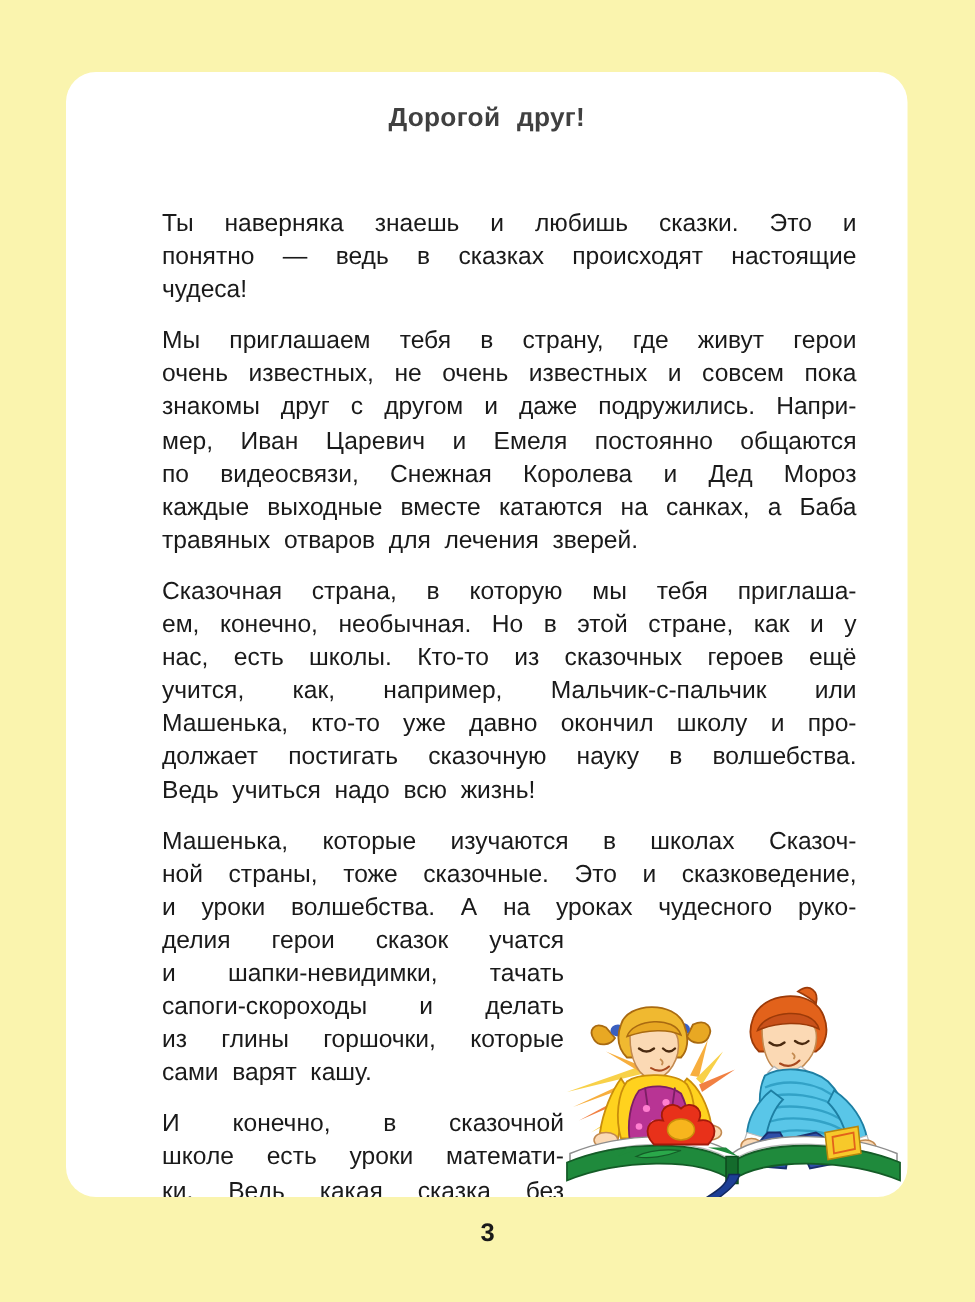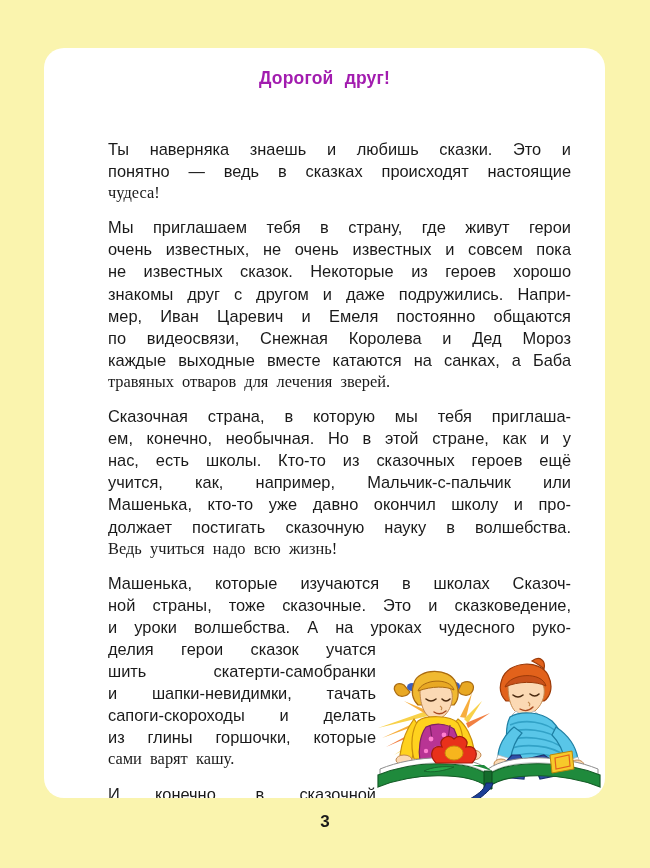--- a/index.html
+++ b/index.html
@@ -32,21 +32,21 @@
     overflow: hidden;
   }
   .title {
     position: absolute;
     left: 0;
     top: 20px;
     width: 561px;
     text-align: center;
     font-size: 17.5px;
     font-weight: bold;
-    color: #a21caf;
+    color: #404040;
     letter-spacing: 0.2px;
     word-spacing: 6px;
   }
   .body-text {
     position: absolute;
     left: 22px;
     top: 78px;
     width: 517px;
     font-size: 16.4px;
     color: #1a1a1a;
@@ -62,21 +62,20 @@
     display: block;
     text-align: justify;
     text-align-last: justify;
     white-space: pre;
   }
   .jline-last {
     display: block;
     text-align: center;
     text-align-last: left;
     white-space: pre;
-    font-family: Liberation Serif, serif;
   }
   .jline-ind {
     text-indent: 30px;
   }
   
   .narrow {
     width: 298px;
   }
   .pagenum {
     position: absolute;
@@ -112,21 +111,20 @@
 
       <p class="para">
         <span class="jline jline-ind">Ты  наверняка  знаешь  и  любишь  сказки.  Это  и</span>
         <span class="jline">понятно  —  ведь  в  сказках  происходят  настоящие</span>
         <span class="jline-last">чудеса!</span>
       </p>
 
       <p class="para">
         <span class="jline jline-ind">Мы  приглашаем  тебя  в  страну,  где  живут  герои</span>
         <span class="jline">очень  известных,  не  очень  известных  и  совсем  пока</span>
-        <span class="jline">не  известных  сказок.  Некоторые  из  героев  хорошо</span>
         <span class="jline">знакомы  друг  с  другом  и  даже  подружились.  Напри-</span>
         <span class="jline">мер,  Иван  Царевич  и  Емеля  постоянно  общаются</span>
         <span class="jline">по  видеосвязи,  Снежная  Королева  и  Дед  Мороз</span>
         <span class="jline">каждые  выходные  вместе  катаются  на  санках,  а  Баба</span>
         <span class="jline-last">травяных  отваров  для  лечения  зверей.</span>
       </p>
 
       <p class="para">
         <span class="jline jline-ind">Сказочная  страна,  в  которую  мы  тебя  приглаша-</span>
         <span class="jline">ем,  конечно,  необычная.  Но  в  этой  стране,  как  и  у</span>
@@ -135,21 +133,20 @@
         <span class="jline">Машенька,  кто-то  уже  давно  окончил  школу  и  про-</span>
         <span class="jline">должает  постигать  сказочную  науку  в  волшебства.</span>
         <span class="jline-last">Ведь  учиться  надо  всю  жизнь!</span>
       </p>
 
       <p class="para">
         <span class="jline jline-ind">Машенька,  которые  изучаются  в  школах  Сказоч-</span>
         <span class="jline">ной  страны,  тоже  сказочные.  Это  и  сказковедение,</span>
         <span class="jline">и  уроки  волшебства.  А  на  уроках  чудесного  руко-</span>
         <span class="jline narrow">делия  герои  сказок  учатся</span>
-        <span class="jline narrow">шить  скатерти-самобранки</span>
         <span class="jline narrow">и  шапки-невидимки,  тачать</span>
         <span class="jline narrow">сапоги-скороходы  и  делать</span>
         <span class="jline narrow">из  глины  горшочки,  которые</span>
         <span class="jline-last narrow">сами  варят  кашу.</span>
       </p>
 
       <p class="para">
         <span class="jline narrow jline-ind">И  конечно,  в  сказочной</span>
         <span class="jline narrow">школе  есть  уроки  математи-</span>
         <span class="jline narrow">ки.  Ведь  какая  сказка  без</span>

